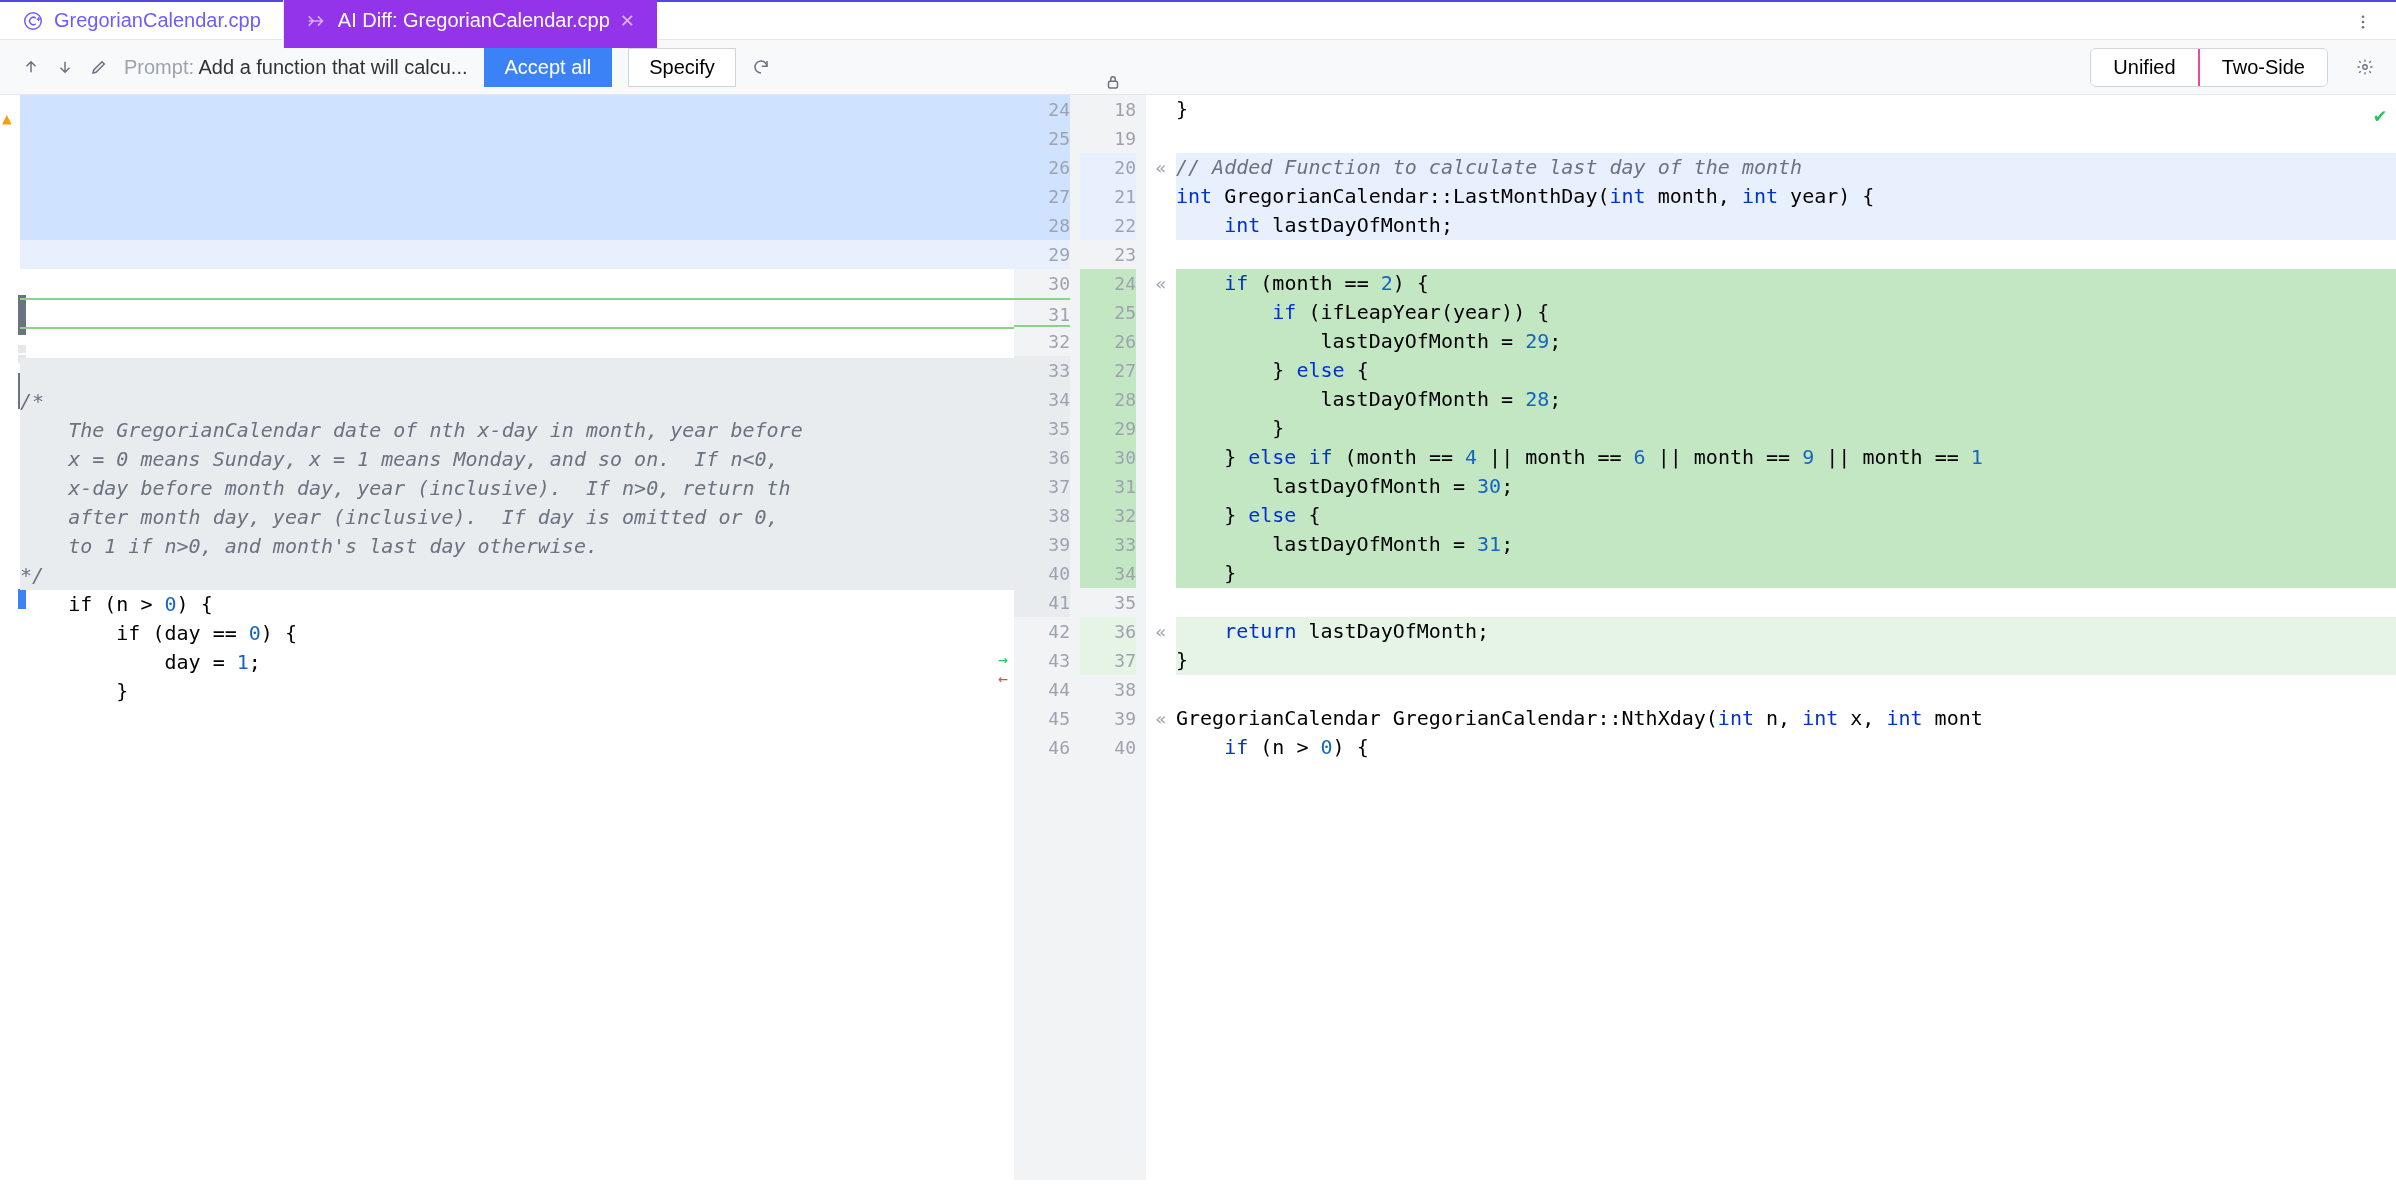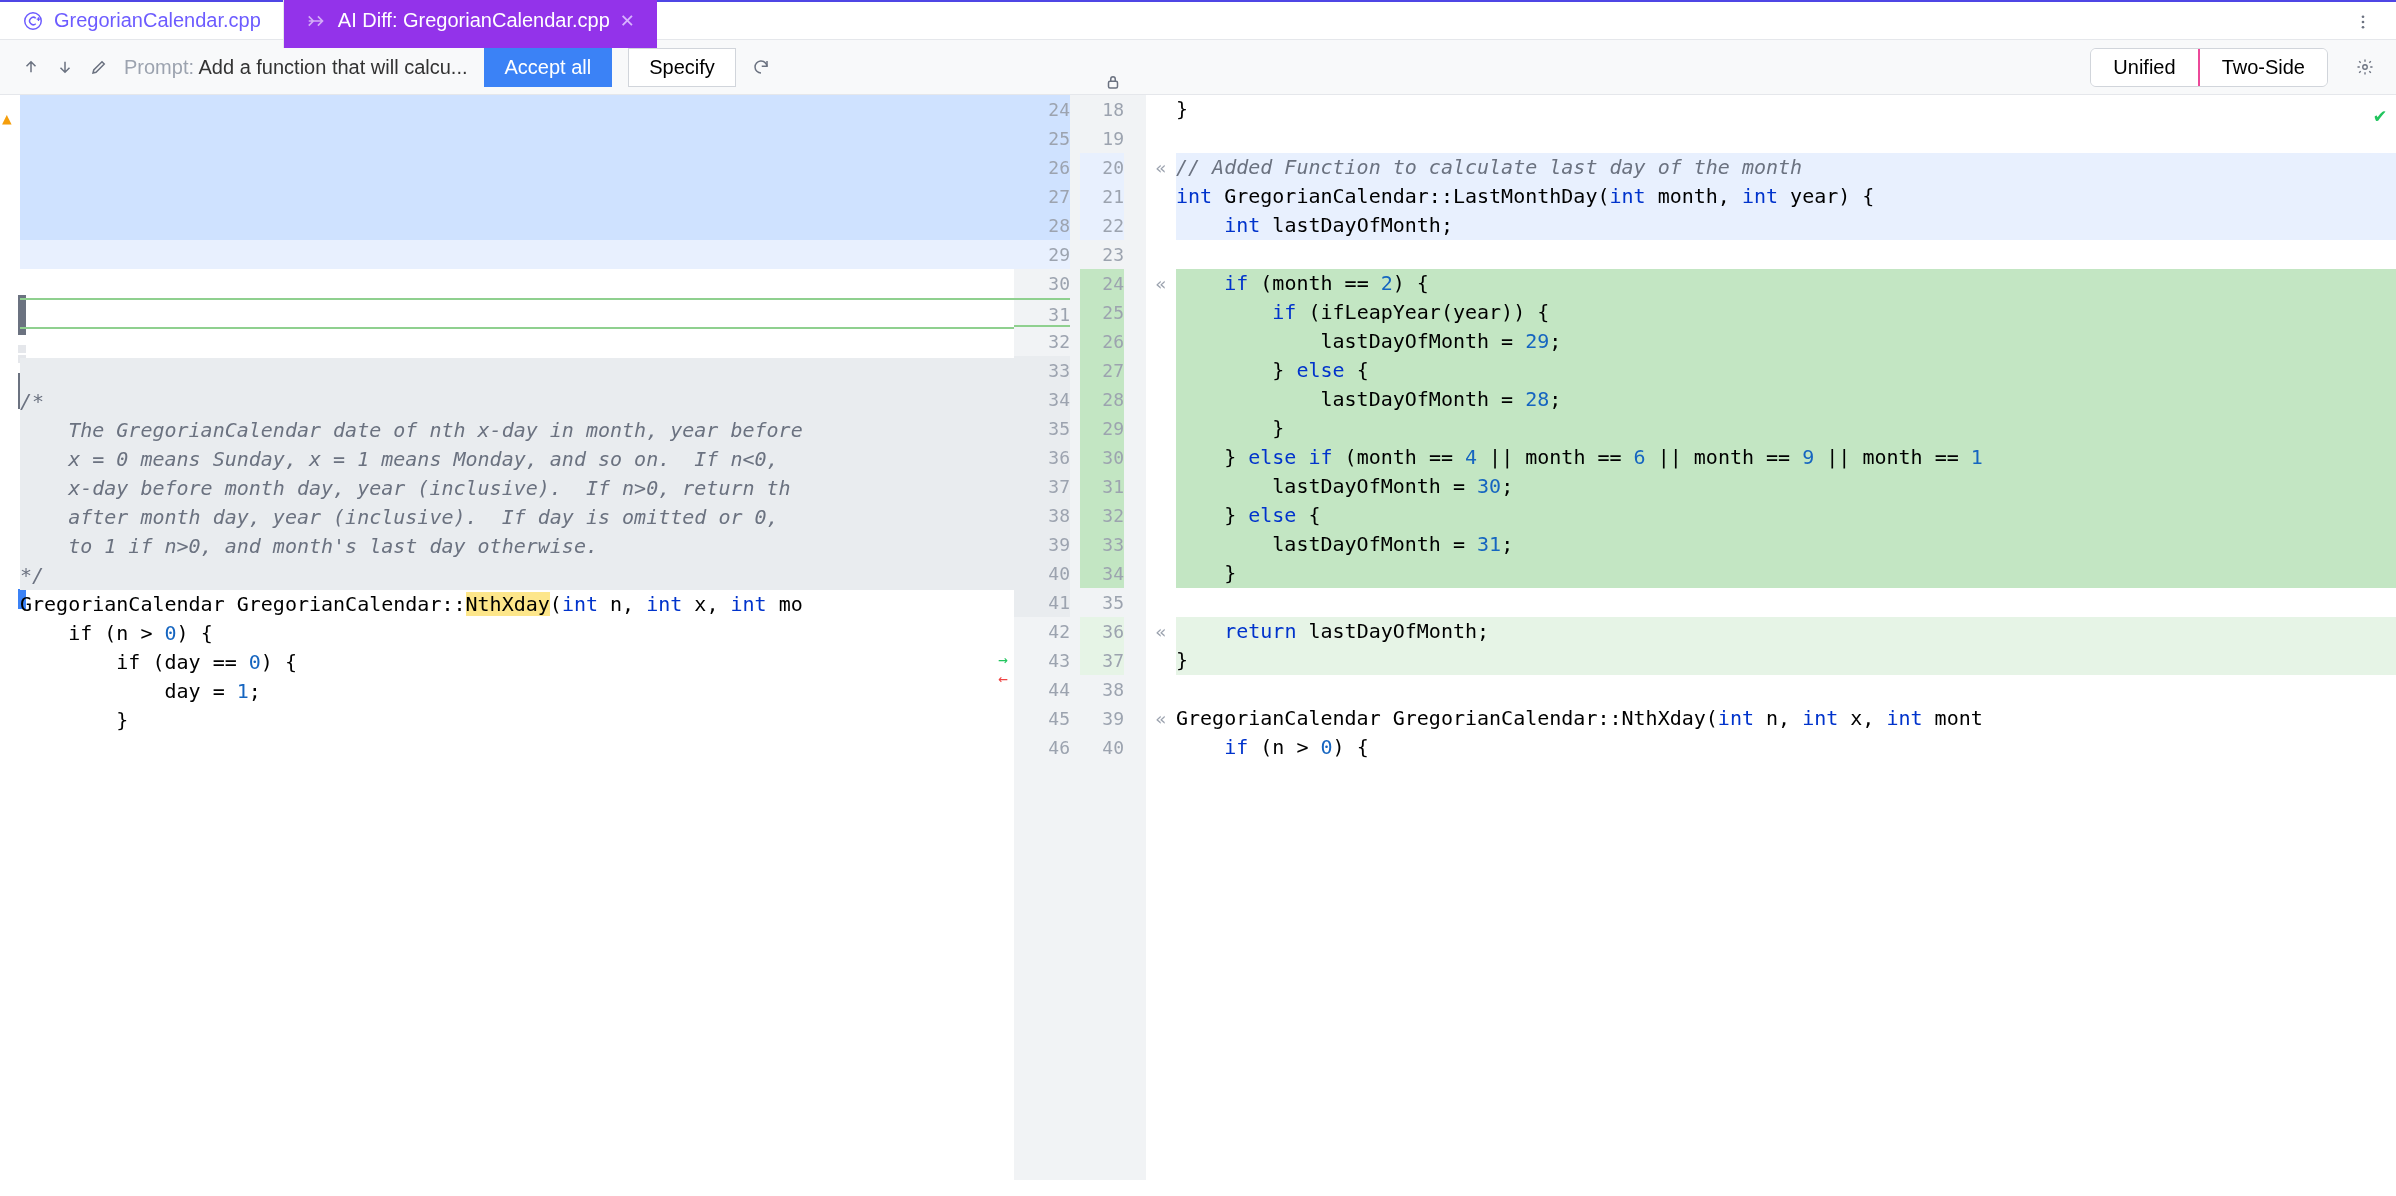--- a/index.html
+++ b/index.html
@@ -24,21 +24,21 @@
 .seg button { padding: 7px 22px; font-size: 20px; background: #fff; border: none; }
 .seg button + button { border-left: 2px solid #ec4899; }
 
 .diff-area { display: flex; height: calc(1196px - 56px - 55px); }
 .warn-gutter { width: 20px; background: #fff; position: relative; }
 .warn-icon { position: absolute; top: 14px; left: 2px; color: #f59e0b; font-size: 16px; }
 .left-pane { width: 1060px; display: flex; background: #fff; position: relative; }
 .left-code { flex: 1; overflow: hidden; position: relative; }
 .left-gutter { width: 66px; background: #f1f3f5; text-align: right; padding-right: 10px; }
 .right-pane { flex: 1; display: flex; background: #fff; position: relative; }
-.right-gutter { width: 66px; background: #f1f3f5; text-align: right; padding-right: 22px; position: relative; }
+.right-gutter { width: 66px; background: #f1f3f5; text-align: right; padding-right: 10px; position: relative; }
 .right-gutter .lock { position: absolute; top: -22px; left: 24px; color: #6b7280; }
 .chev-gutter { width: 30px; background: #fff; display: flex; flex-direction: column; }
 .right-code { flex: 1; overflow: hidden; position: relative; }
 
 .line { height: 29px; line-height: 29px; white-space: pre; font-size: 20px; }
 .lineno { color: #9ca3af; font-size: 18px; }
 .chev { color: #9ca3af; font-size: 18px; text-align: center; }
 
 .bg-blue { background: #cfe2ff; }
 .bg-blue-lt { background: #e8f0fe; }
@@ -165,21 +165,20 @@
       <div class="sep-green"></div>
       <div class="line"></div>
       <div class="line bg-grey"></div>
       <div class="line bg-grey str-comment">/*</div>
       <div class="line bg-grey str-comment">    The GregorianCalendar date of nth x-day in month, year before</div>
       <div class="line bg-grey str-comment">    x = 0 means Sunday, x = 1 means Monday, and so on.  If n&lt;0,</div>
       <div class="line bg-grey str-comment">    x-day before month day, year (inclusive).  If n&gt;0, return th</div>
       <div class="line bg-grey str-comment">    after month day, year (inclusive).  If day is omitted or 0,</div>
       <div class="line bg-grey str-comment">    to 1 if n&gt;0, and month's last day otherwise.</div>
       <div class="line bg-grey str-comment">*/</div>
-      <div class="line"><span>GregorianCalendar GregorianCalendar::</span><span class="hl">NthXday</span><span>(</span><span class="kw">int</span><span> n, </span><span class="kw">int</span><span> x, </span><span class="kw">int</span><span> mo</span></div>
       <div class="line"><span>    if (n &gt; </span><span class="num">0</span><span>) {</span></div>
       <div class="line"><span>        if (day == </span><span class="num">0</span><span>) {</span></div>
       <div class="line"><span>            day = </span><span class="num">1</span><span>;</span></div>
       <div class="line">        }</div>
 
       <div class="arrows-left" style="top:555px">
         <div class="in">→</div>
         <div class="out">←</div>
       </div>
     </div>

